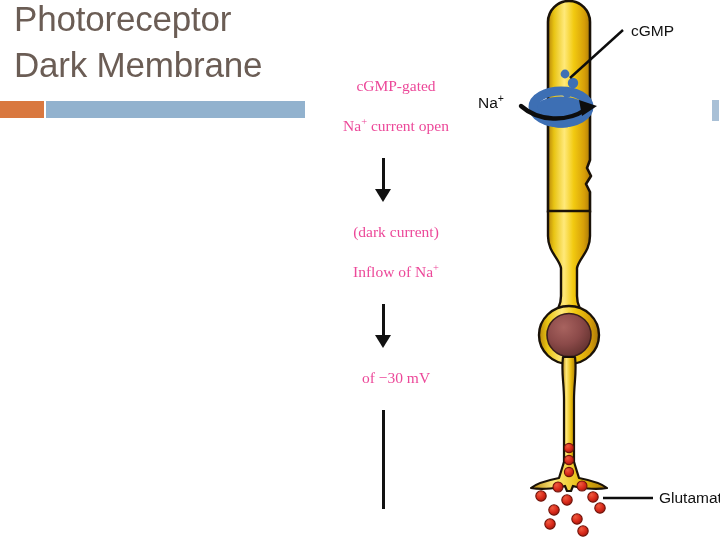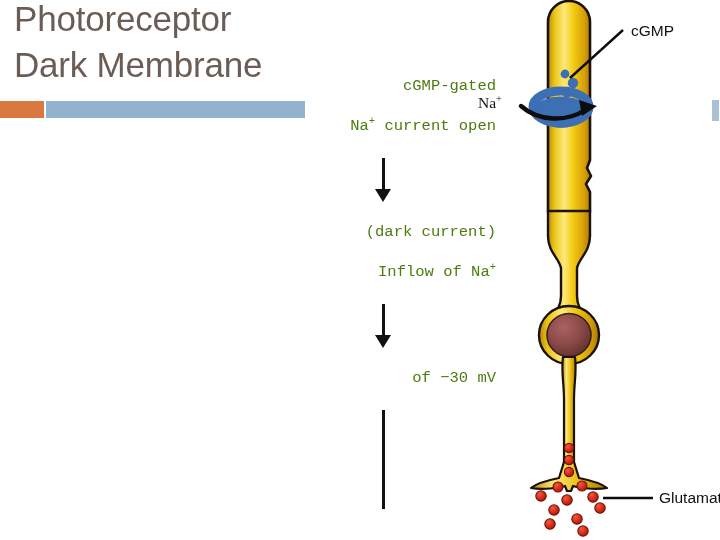--- a/index.html
+++ b/index.html
@@ -60,26 +60,26 @@
   }
 
   
   #flowchart {
     position: absolute;
     left: 296px;
     top: 56px;
     width: 200px;
   }
   .flow-text {
-    font-family: Liberation Mono, monospace;
+    font-family: Liberation Serif, serif;
     font-size: 15.5px;
     line-height: 20px;
-    color: #4d7c0f;
+    color: #ec4899;
     white-space: pre-line;
-    text-align: right;
+    text-align: center;
   }
   .flow-text sup {
     font-size: 10.5px;
     vertical-align: super;
     line-height: 0;
   }
   .flow-arrow {
     position: relative;
     height: 46px;
     width: 200px;
@@ -121,21 +121,21 @@
     color: #111111;
     position: absolute;
     white-space: nowrap;
   }
   .diagram-label sup {
     font-size: 10.5px;
     vertical-align: super;
     line-height: 0;
   }
   #label-cgmp { left: 176px; top: 22px; }
-  #label-na   { left: 23px;  top: 94px; font-family: Liberation Serif, serif; }
+  #label-na   { left: 23px;  top: 94px; }
   #label-glutamate { left: 204px; top: 489px; }
 </style>
 </head>
 <body>
 
 <div id="slide">
 
   <div id="title-block">
     <div class="title-line">Photoreceptor</div>
     <div class="title-line">Dark Membrane</div>

